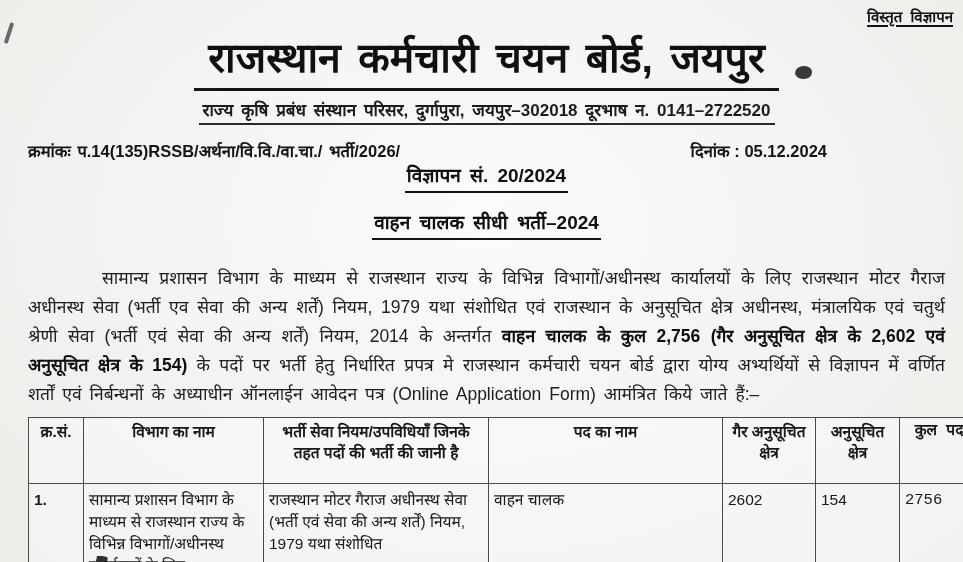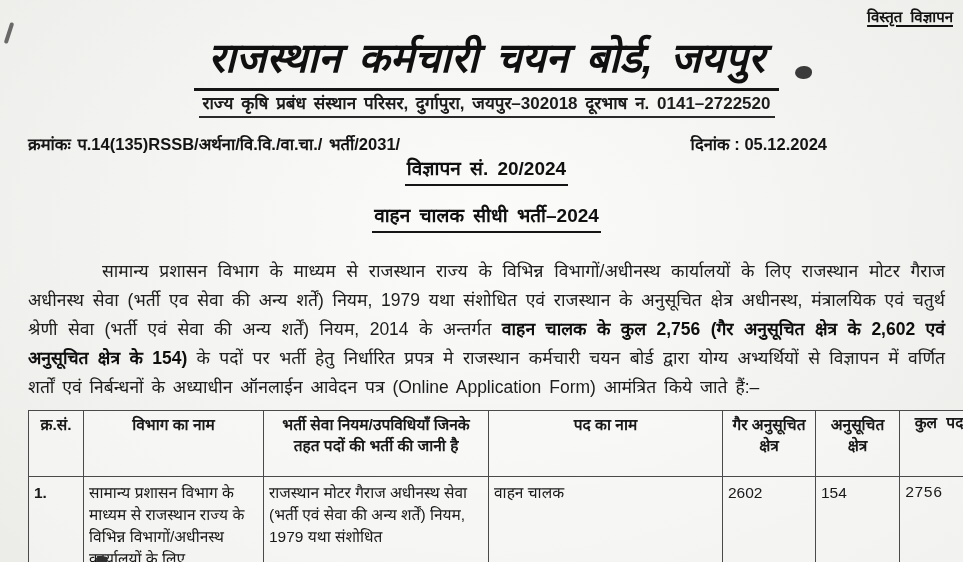--- a/index.html
+++ b/index.html
@@ -17,27 +17,27 @@
   .corner-mark{position:absolute;left:7px;top:22px;width:4px;height:22px;background:#3c3c3c;transform:rotate(18deg);border-radius:2px;opacity:.75;}
   .scan-blob{position:absolute;left:795px;top:66px;width:17px;height:13px;background:#262626;border-radius:55% 45% 50% 50%;opacity:.9;}
 
   .detail-link{
     position:absolute;top:6px;right:10px;
     font-weight:bold;font-size:15px;color:#141414;
     text-decoration:underline;text-underline-offset:3px;text-decoration-thickness:2px;
     word-spacing:4px;
   }
 
-  .title-wrap{text-align:center;margin-top:22px;font-style:italic;}
+  .title-wrap{text-align:center;margin-top:22px;}
   .org-title{
     display:inline-block;margin:0;padding:0 14px 4px 14px;
     font-size:41px;font-weight:bold;color:#101010;letter-spacing:0px;word-spacing:6px;
     border-bottom:3px solid #151515;
   }
-  .addr-wrap{text-align:center;}
+  .addr-wrap{text-align:center;margin-top:7px;}
   .org-address{
     display:inline-block;font-size:17px;font-weight:bold;color:#1c1c1c;word-spacing:3px;
     border-bottom:2px solid #2a2a2a;padding:0 4px 2px 4px;
   }
 
   .meta-row{display:flex;margin-top:14px;font-size:16.5px;font-weight:bold;color:#141414;}
   .meta-ref{flex:1;word-spacing:2px;}
   .meta-date{margin-right:118px;white-space:nowrap;}
 
   .center-head{text-align:center;}
@@ -85,21 +85,21 @@
 
   <div class="title-wrap">
     <h1 class="org-title">राजस्थान कर्मचारी चयन बोर्ड, जयपुर</h1>
   </div>
 
   <div class="addr-wrap">
     <div class="org-address">राज्य कृषि प्रबंध संस्थान परिसर, दुर्गापुरा, जयपुर–302018 दूरभाष न. 0141–2722520</div>
   </div>
 
   <div class="meta-row">
-    <span class="meta-ref">क्रमांकः प.14(135)RSSB/अर्थना/वि.वि./वा.चा./ भर्ती/2031/</span>
+    <span class="meta-ref">क्रमांकः प.14(135)RSSB/अर्थना/वि.वि./वा.चा./ भर्ती/2026/</span>
     <span class="meta-date">दिनांक : 05.12.2024</span>
   </div>
 
   <div class="center-head notice-no">
     <span>विज्ञापन सं. 20/2024</span>
   </div>
 
   <div class="center-head notice-title">
     <span>वाहन चालक सीधी भर्ती–2024</span>
   </div>

